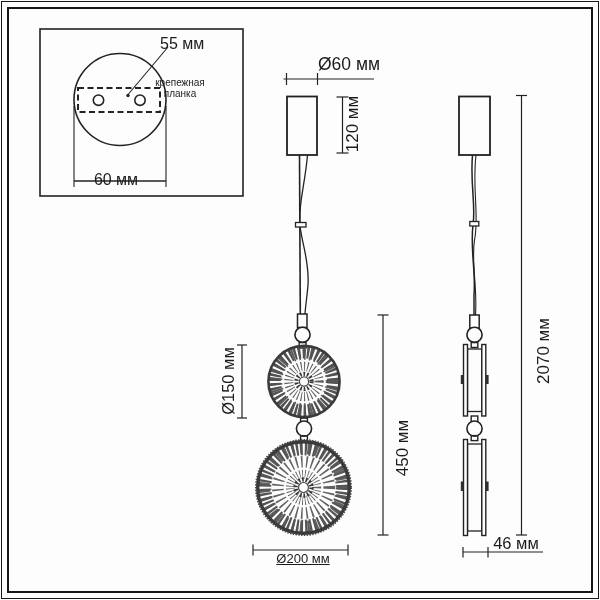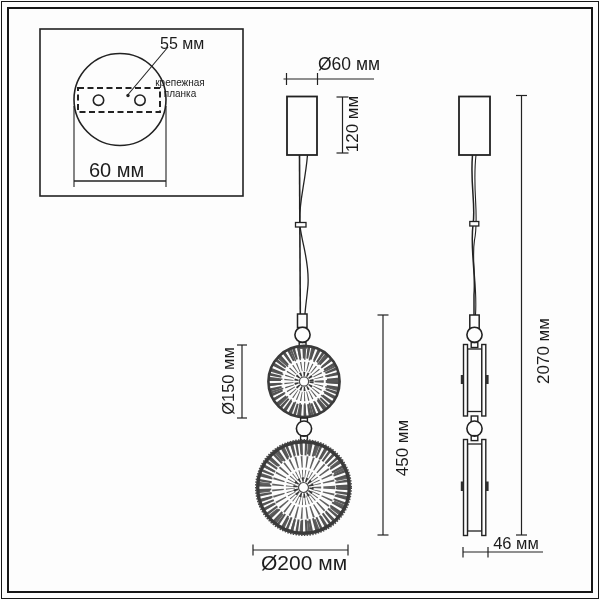--- a/index.html
+++ b/index.html
@@ -155,27 +155,27 @@
   </g>
 </svg>
 
 <div class="lbl" style="left:160px;top:36px;width:44px;font-size:16px;">55 мм</div>
 
 <div class="lbl plate-note" style="left:146px;top:49px;width:68px;font-size:10px;margin-top:28px;">
   <span style="display:block;">крепежная</span>
   <span style="display:block;">планка</span>
 </div>
 
-<div class="lbl" style="left:89px;top:160px;width:54px;font-size:20px;">60 мм</div>
+<div class="lbl" style="left:89px;top:172px;width:54px;font-size:16px;">60 мм</div>
 
 <div class="lbl" style="left:312px;top:55px;width:74px;font-size:17.5px;">Ø60 мм</div>
 
 <div class="lbl rot" style="left:322px;top:114px;width:64px;height:20px;font-size:17px;">120 мм</div>
 
 <div class="lbl rot" style="left:190px;top:371px;width:80px;height:20px;font-size:16.5px;">Ø150 мм</div>
 
 <div class="lbl rot" style="left:369px;top:438px;width:70px;height:20px;font-size:17px;">450 мм</div>
 
-<div class="lbl" style="left:261px;top:552px;width:84px;font-size:21px;">Ø200 мм</div>
+<div class="lbl" style="left:261px;top:552px;width:84px;font-size:13px;text-decoration:underline;">Ø200 мм</div>
 
 <div class="lbl rot" style="left:503px;top:341px;width:84px;height:20px;font-size:17px;">2070 мм</div>
 
 <div class="lbl" style="left:490px;top:535px;width:52px;font-size:16.5px;">46 мм</div>
 
 </body></html>

